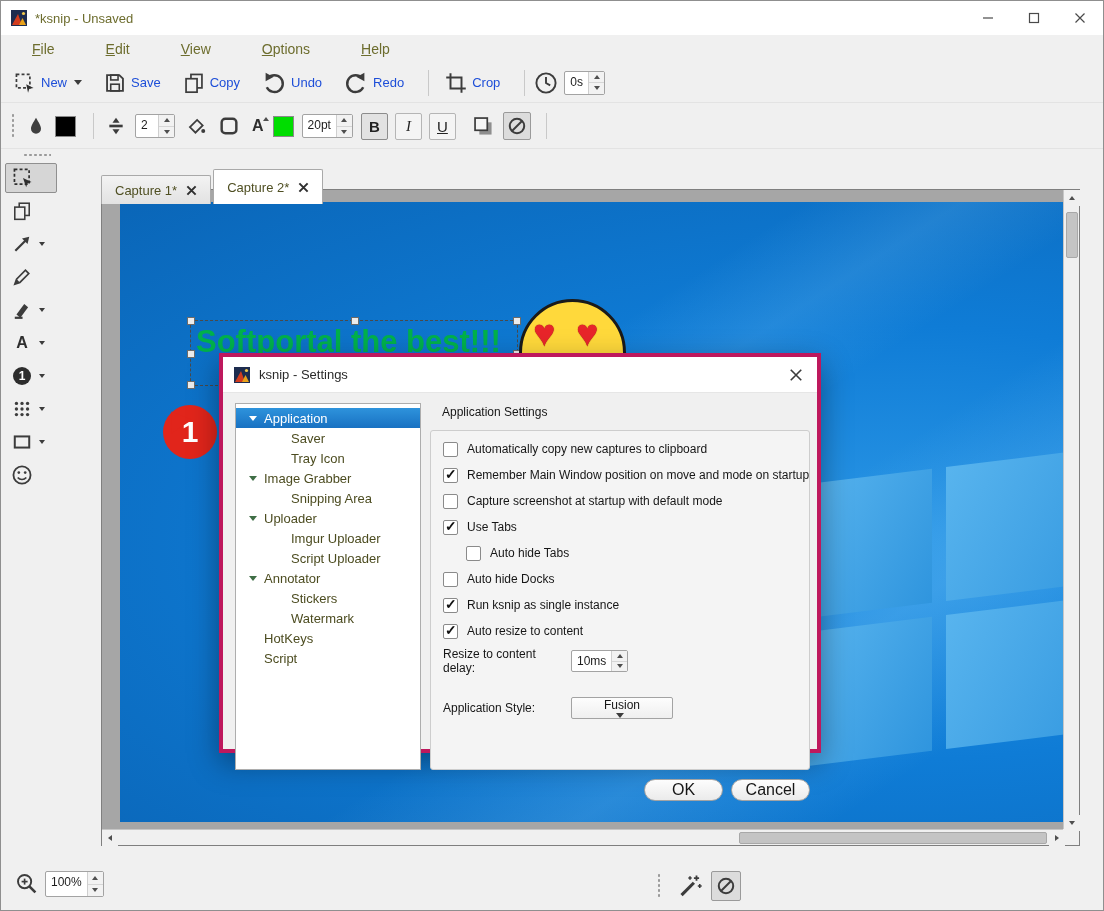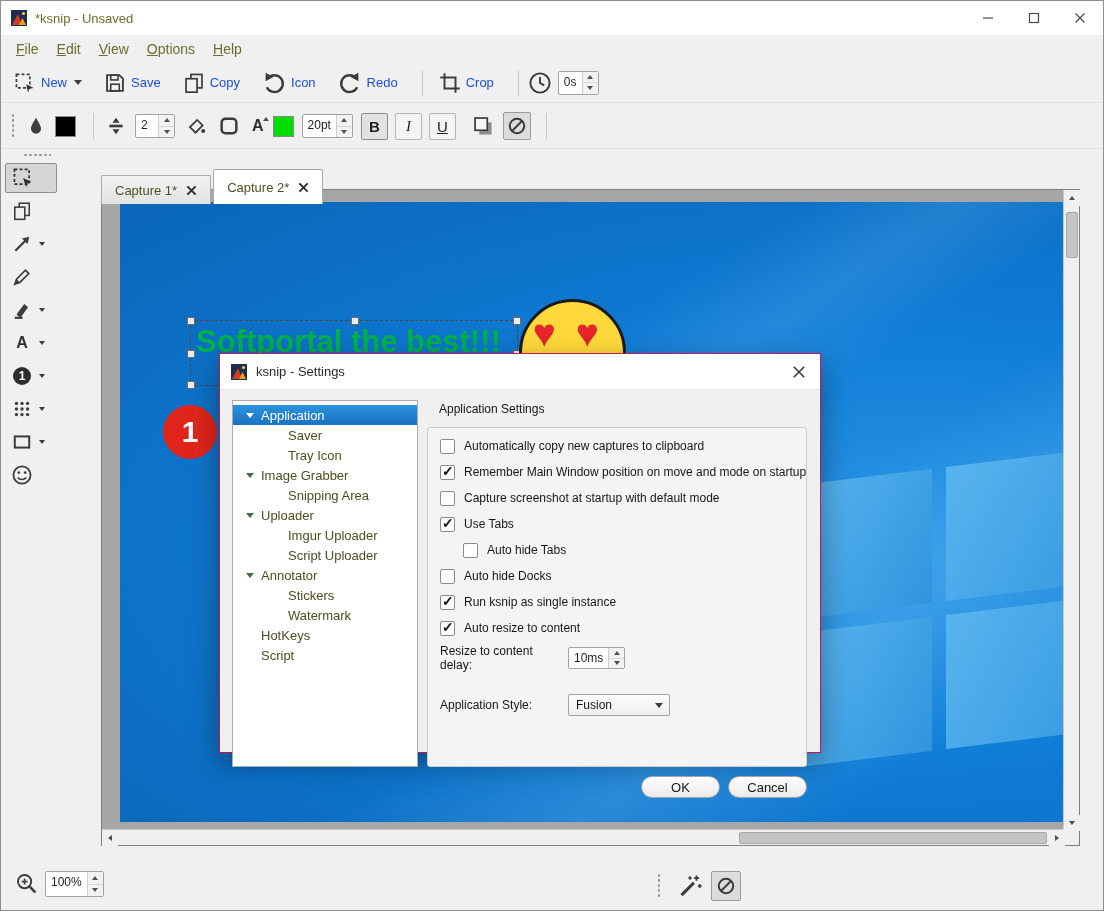--- a/index.html
+++ b/index.html
@@ -8,21 +8,21 @@
   #app { position:relative; width:1104px; height:911px; background:#f0f0f0; border:1px solid #8f8f8f; overflow:hidden; }
 
   
   .titlebar { position:absolute; left:0; top:0; width:100%; height:34px; background:#ffffff; display:flex; align-items:center; }
   .app-icon { width:16px; height:16px; margin-left:10px; flex:0 0 auto; }
   .title-text { margin-left:8px; font-size:13px; color:#6d6d2e; }
   .win-controls { margin-left:auto; display:flex; height:100%; }
   .wbtn { width:46px; height:100%; display:flex; align-items:center; justify-content:center; }
 
   
-  .menubar { position:absolute; left:0; top:34px; width:100%; height:28px; display:flex; align-items:center; padding-left:6px; }
+  .menubar { position:absolute; left:0; top:34px; width:100%; height:28px; display:flex; align-items:center; padding-left:22px;gap:33px; }
   .menu-item { display:inline-block; padding:4px 9px; font-size:14px; color:#6d6d2e; }
   .menu-item::first-letter { text-decoration:underline; }
 
   
   .toolbar1 { position:absolute; left:0; top:62px; width:100%; height:40px; display:flex; align-items:center; padding-left:6px; border-bottom:1px solid #e3e3e3; }
   .toolbar2 { position:absolute; left:0; top:103px; width:100%; height:45px; display:flex; align-items:center; padding-left:6px; border-bottom:1px solid #e3e3e3; }
   .tbtn { display:flex; align-items:center; gap:5px; padding:4px 7px; margin-right:8px; font-size:13px; color:#1d4ed8; border-radius:2px; }
   .dd { width:0; height:0; border-left:4px solid transparent; border-right:4px solid transparent; border-top:5px solid #3c3c3c; margin-left:2px; }
   .vsep { width:1px; height:26px; background:#c9c9c9; margin:0 9px; }
   .handle-v { width:4px; height:26px; margin:0 8px 0 4px;
@@ -83,21 +83,21 @@
 
   
   .vscroll { position:absolute; right:0; top:0; width:16px; height:641px; background:#f0f0f0; border-left:1px solid #c6c6c6; }
   .hscroll { position:absolute; left:0; bottom:0; height:16px; width:963px; background:#f0f0f0; border-top:1px solid #c6c6c6; }
   .sb-btn { position:absolute; width:16px; height:16px; display:flex; align-items:center; justify-content:center; background:#f0f0f0; }
   .v-thumb { position:absolute; left:2px; top:22px; width:12px; height:46px; background:#c4c4c4; border:1px solid #a8a8a8; border-radius:2px; }
   .h-thumb { position:absolute; top:2px; left:637px; width:308px; height:12px; background:#c4c4c4; border:1px solid #a8a8a8; border-radius:2px; }
   .corner { position:absolute; right:0; bottom:0; width:16px; height:16px; background:#f0f0f0; }
 
   
-  .dialog { position:absolute; left:218px; top:352px; width:602px; height:400px; background:#f0f0f0; border:1px solid #be185d; box-shadow:0 10px 28px rgba(0,0,0,.38); z-index:10; }
+  .dialog { position:absolute; left:218px; top:352px; width:602px; height:400px; background:#f0f0f0; border:4px solid #be185d; box-shadow:0 10px 28px rgba(0,0,0,.38); z-index:10; }
   .dlg-title { position:absolute; left:0; top:0; width:100%; height:36px; background:#fff; display:flex; align-items:center; border-bottom:1px solid #e6e6e6; }
   .dlg-title .app-icon { margin-left:11px; }
   .dlg-title .ttext { margin-left:9px; font-size:13px; color:#2a2a2a; }
   .dlg-close { margin-left:auto; margin-right:14px; display:flex; align-items:center; }
   .tree { position:absolute; left:12px; top:46px; width:186px; height:367px; background:#fff; border:1px solid #adadad; padding-top:4px; overflow:hidden; }
   .tree-row { position:relative; height:20px; display:flex; align-items:center; font-size:13px; color:#4c4c20; }
   .tree-row .tw { position:absolute; left:13px; width:0; height:0; border-left:4px solid transparent; border-right:4px solid transparent; border-top:5px solid #3f6e46; }
   .tree-row .tlabel { position:absolute; left:28px; white-space:nowrap; }
   .tree-row.lvl1 .tlabel { left:55px; }
   .tree-row.selected { background:linear-gradient(#2e93dc,#1871c2); color:#fff; }
@@ -105,24 +105,24 @@
   .panel-title { position:absolute; left:219px; top:48px; font-size:12px; color:#161616; }
   .groupbox { position:absolute; left:207px; top:73px; width:380px; height:340px; background:#f4f4f4; border:1px solid #cdcdcd; border-radius:3px; padding:5px 0 0 12px; }
   .cb-row { height:26px; display:flex; align-items:center; }
   .cb-row.indent { padding-left:23px; }
   .cb-box { width:15px; height:15px; background:#fff; border:1px solid #8a8a8a; border-radius:2px; position:relative; flex:0 0 auto; }
   .cb-box[data-checked="true"]::after { content:"\2713"; position:absolute; left:1px; top:-3px; font-size:14px; font-weight:bold; color:#111; }
   .cb-label { margin-left:9px; font-size:12px; color:#161616; white-space:nowrap; }
   .field-row { display:flex; align-items:center; height:26px; }
   .field-row .flabel { font-size:12px; color:#161616; width:128px; }
   .dlg-spin { height:22px; }
-  .dropdown { display:flex; align-items:center; width:102px; height:22px; background:linear-gradient(#fdfdfd,#efefef); border:1px solid #a3a3a3; border-radius:2px; }
+  .dropdown { display:flex; align-items:center; width:102px; height:22px; background:linear-gradient(#fdfdfd,#efefef); border:1px solid #a3a3a3; border-radius:2px;flex-direction:column; }
   .dropdown .dtext { flex:1; padding:0 7px; font-size:12px; color:#161616; }
   .dropdown .dd { margin-right:6px; }
-  .dlg-btn { position:absolute; width:79px; height:22px; background:linear-gradient(#fdfdfd,#ebebeb); border:1px solid #a3a3a3; border-radius:11px; font-size:13px; color:#161616; display:flex; align-items:center; justify-content:center; }
+  .dlg-btn { position:absolute; width:79px; height:22px; background:linear-gradient(#fdfdfd,#ebebeb); border:1px solid #a3a3a3; border-radius:11px; font-size:16px; color:#161616; display:flex; align-items:center; justify-content:center; }
   .ok-btn { left:421px; top:422px; }
   .cancel-btn { left:508px; top:422px; }
 
   
   .statusbar { position:absolute; left:0; top:858px; width:100%; height:53px; }
   .zoom-group { position:absolute; left:14px; top:12px; display:flex; align-items:center; gap:6px; }
   .fx-group { position:absolute; left:652px; top:12px; display:flex; align-items:center; gap:8px; }
   .pressed-btn { width:30px; height:30px; display:flex; align-items:center; justify-content:center; background:#dcdcdc; border:1px solid #9a9a9a; border-radius:2px; }
 </style>
 </head>
@@ -187,21 +187,21 @@
         <rect x="6.5" y="2" width="9" height="11" fill="none" stroke="#3c3c3c" stroke-width="1.4"></rect>
         <rect x="2.5" y="5.5" width="9" height="11" fill="#f0f0f0" stroke="#3c3c3c" stroke-width="1.4"></rect>
       </svg>
       <span>Copy</span>
     </div>
     <div class="tbtn">
       <svg width="24" height="24" viewBox="0 0 20 20">
         <path d="M5 6a7 7 0 1 1-1 7.5" fill="none" stroke="#3c3c3c" stroke-width="2"></path>
         <polygon points="3,1.5 3,8.5 9.5,5" fill="#3c3c3c"></polygon>
       </svg>
-      <span>Icon</span>
+      <span>Undo</span>
     </div>
     <div class="tbtn">
       <svg width="24" height="24" viewBox="0 0 20 20">
         <path d="M15 6a7 7 0 1 0 1 7.5" fill="none" stroke="#3c3c3c" stroke-width="2"></path>
         <polygon points="17,1.5 17,8.5 10.5,5" fill="#3c3c3c"></polygon>
       </svg>
       <span>Redo</span>
     </div>
     <div class="vsep"></div>
     <div class="tbtn">

